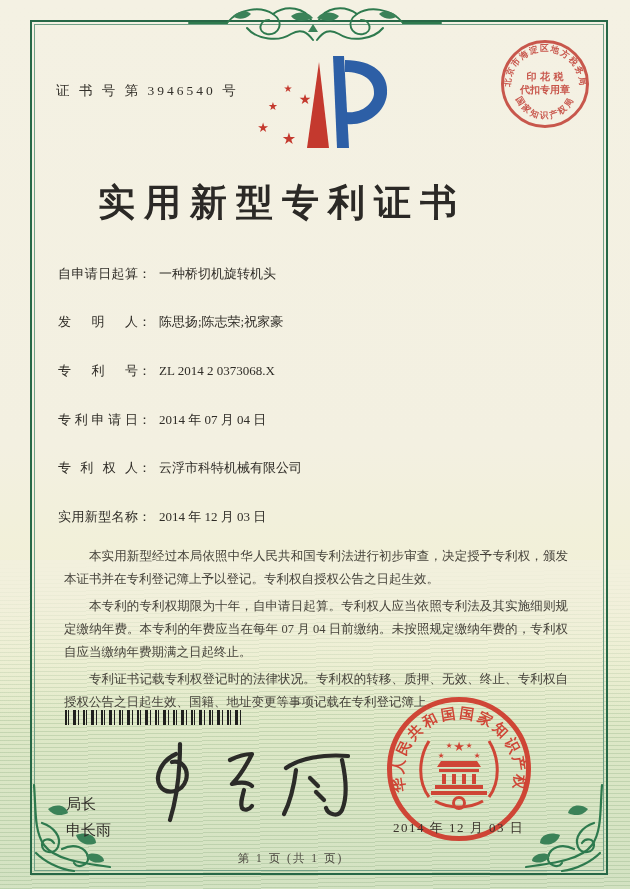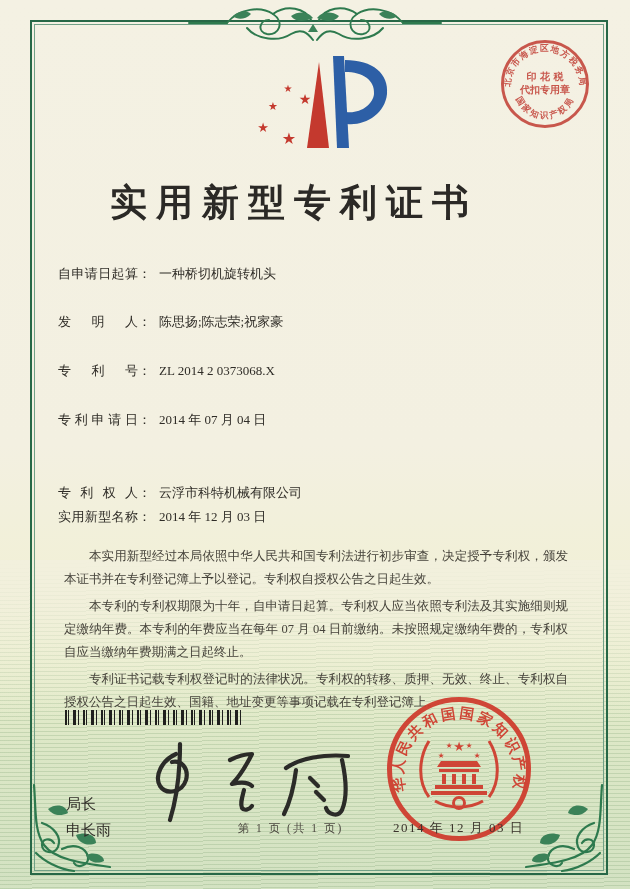--- a/index.html
+++ b/index.html
@@ -16,44 +16,44 @@
   .waves-fade{position:absolute;left:0;right:0;top:560px;height:180px;
          background:linear-gradient(to bottom,#f2f0dd 0%,rgba(242,240,221,0) 90%);}
   .frame-outer{position:absolute;left:30px;top:20px;width:574px;height:851px;
          border:2px solid #276847;}
   .frame-inner{position:absolute;left:2px;top:2px;right:2px;bottom:2px;
          border:1px solid #71a187;}
   .cert-no{position:absolute;left:56px;top:82px;font-size:13.5px;
          letter-spacing:3px;color:#33302a;}
   .logo{position:absolute;left:243px;top:52px;}
   .title{position:absolute;left:0;top:178px;width:564px;text-align:center;
-         font-size:37px;font-weight:bold;letter-spacing:9px;color:#2b2926;padding-left:12px;}
+         font-size:37px;font-weight:bold;letter-spacing:9px;color:#2b2926;}
   .fields{position:absolute;left:58px;top:0;width:520px;}
   .field{position:absolute;left:0;font-size:13px;color:#2f2c27;white-space:nowrap;}
   .flabel{display:inline-block;width:80px;text-align:justify;text-align-last:justify;
          vertical-align:bottom;}
   .fcolon{margin-right:8px;}
-  .f0{top:265px}.f1{top:313px}.f2{top:362px}.f3{top:411px}.f4{top:484px}.f5{top:508px}
+  .f0{top:265px}.f1{top:313px}.f2{top:362px}.f3{top:411px}.f4{top:459px}.f5{top:508px}
   .body-text{position:absolute;left:60px;top:541px;width:512px;
          font-size:12.5px;line-height:23px;color:#45423a;text-align:justify;}
   .body-text p{margin:4px;text-indent:2em;}
   .barcode{position:absolute;left:65px;top:710px;width:178px;height:15px;
          background:repeating-linear-gradient(90deg,
            #20201e 0 2px, transparent 2px 3px,
            #20201e 3px 4px, transparent 4px 8px,
            #20201e 8px 11px, transparent 11px 13px,
            #20201e 13px 14px, transparent 14px 18px);}
   .director{position:absolute;left:66px;top:763px;font-size:15px;color:#2f2c27;
          line-height:26px;font-family:"Liberation Sans","DejaVu Sans",sans-serif;margin-top:28px;}
   .sig-svg{position:absolute;left:138px;top:738px;}
   .tax-stamp{position:absolute;left:498px;top:37px;opacity:.88;}
   .seal{position:absolute;left:385px;top:695px;opacity:.93;}
   .seal-date{position:absolute;left:393px;top:819px;font-size:13px;
          letter-spacing:1.5px;color:#3a332b;white-space:nowrap;}
-  .footer{position:absolute;left:0;top:821px;width:581px;text-align:center;
+  .footer{position:absolute;left:0;top:851px;width:581px;text-align:center;
          font-size:11.5px;letter-spacing:2px;color:#4c4941;}
   .ornament-top{position:absolute;left:187px;top:2px;}
   .corner{position:absolute;bottom:14px;}
   .corner-left{left:28px;}
   .corner-right{right:22px;transform:scale(-1,1);}
   svg text{font-family:"DejaVu Sans","Liberation Sans",sans-serif;}
 </style>
 </head>
 <body>
 
@@ -106,20 +106,21 @@
       <path d="M34,66 C46,60 58,64 60,74 C61,82 50,86 46,80"></path>
       <path d="M8,70 C16,78 30,86 46,88"></path>
     </g>
     <g fill="#3b8258">
       <path d="M20,26 C28,20 38,22 40,30 C32,34 24,32 20,26 Z"></path>
       <path d="M48,52 C58,48 68,52 68,60 C60,64 50,60 48,52 Z"></path>
       <path d="M58,72 C66,68 76,72 76,78 C68,82 60,78 58,72 Z"></path>
     </g>
   </svg>
 
+  <div class="cert-no">证 书 号 第 3946540 号</div>
 
   <svg class="logo" width="150" height="104" viewBox="0 0 150 104">
     <g fill="#c4392e">
       <text x="62" y="52" font-size="14" text-anchor="middle">★</text>
       <text x="45" y="40" font-size="10" text-anchor="middle">★</text>
       <text x="30" y="58" font-size="11" text-anchor="middle">★</text>
       <text x="20" y="80" font-size="13" text-anchor="middle">★</text>
       <text x="46" y="92" font-size="16" text-anchor="middle">★</text>
     </g>
     <path d="M76,10 L86,96 L64,96 Z" fill="#c4392e"></path>

